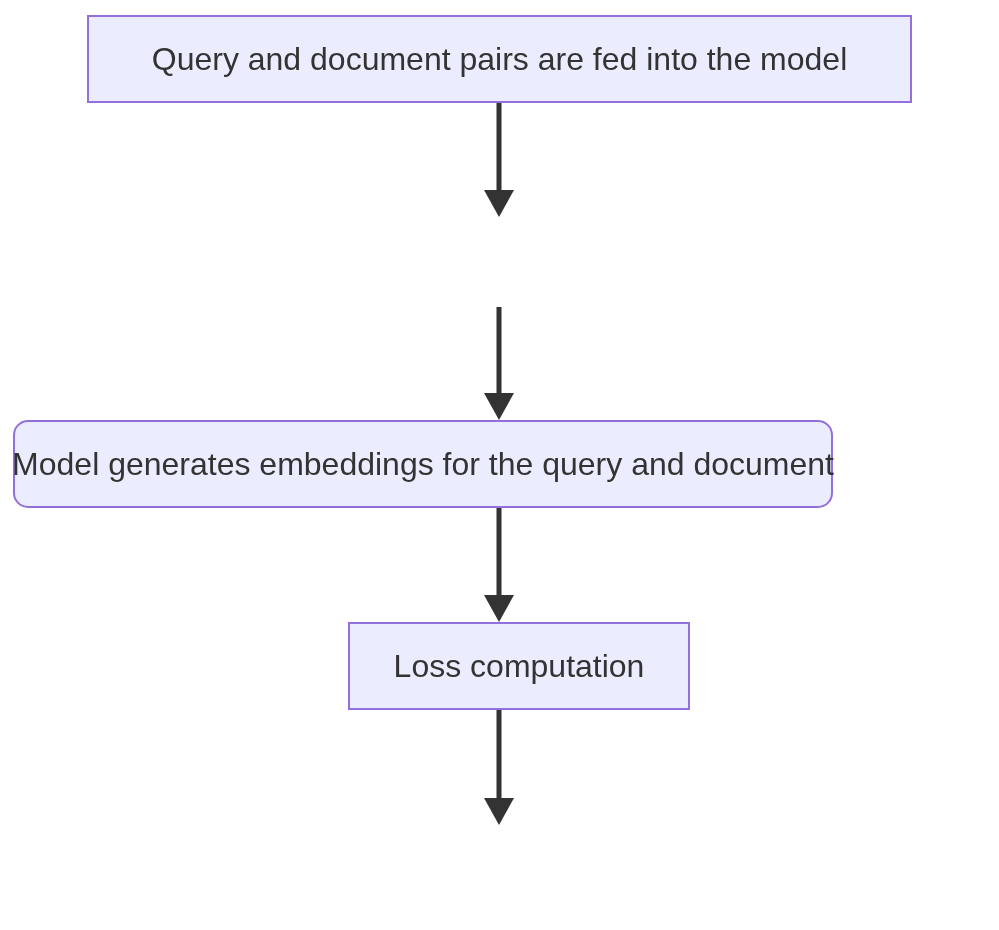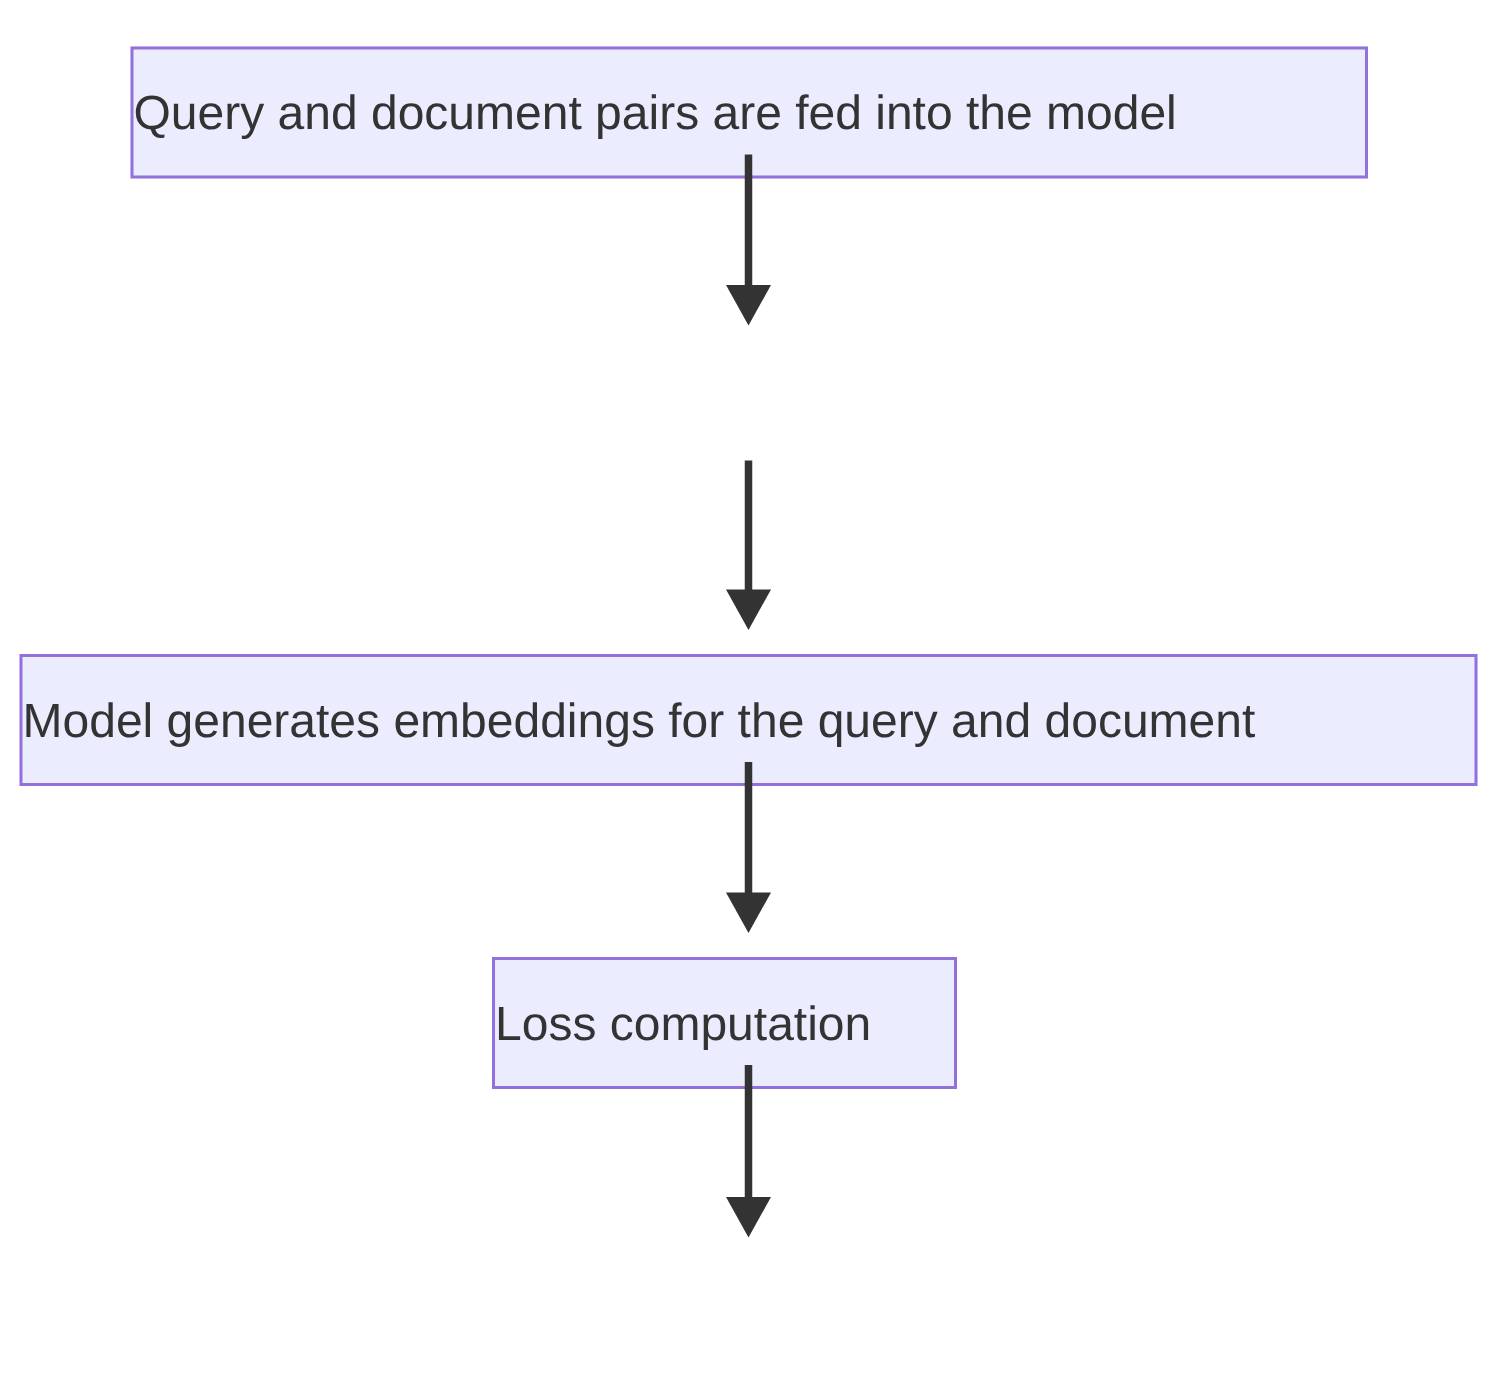--- a/index.html
+++ b/index.html
@@ -18,29 +18,28 @@
   .node {
     position: absolute;
     box-sizing: border-box;
     background: #ECECFF;
     border: 2px solid #9370DB;
     color: #333333;
     font-size: 32px;
     line-height: 1.2;
     display: flex;
     align-items: center;
-    justify-content: flex-start;
+    justify-content: center;
     text-align: center;
     white-space: nowrap;
-    margin-top: 16px;
   }
   .node-1 { left: 87px;  top: 15px;  width: 825px; height: 88px; }
   .node-2 { left: 298px; top: 217px; width: 400px; height: 90px; }
-  .node-3 { left: 13px;  top: 420px; width: 972px; height: 88px; }
-  .node-4 { left: 328px; top: 622px; width: 310px; height: 88px; }
+  .node-3 { left: 13px;  top: 420px; width: 820px; height: 88px; border-radius: 15px; }
+  .node-4 { left: 348px; top: 622px; width: 342px; height: 88px; }
   .node-5 { left: 87px;  top: 825px; width: 824px; height: 88px; }
 
   .arrow {
     position: absolute;
     left: 483px;      
     width: 32px;
   }
   .arrow-1 { top: 103px; height: 114px; }
   .arrow-2 { top: 307px; height: 113px; }
   .arrow-3 { top: 508px; height: 114px; }

